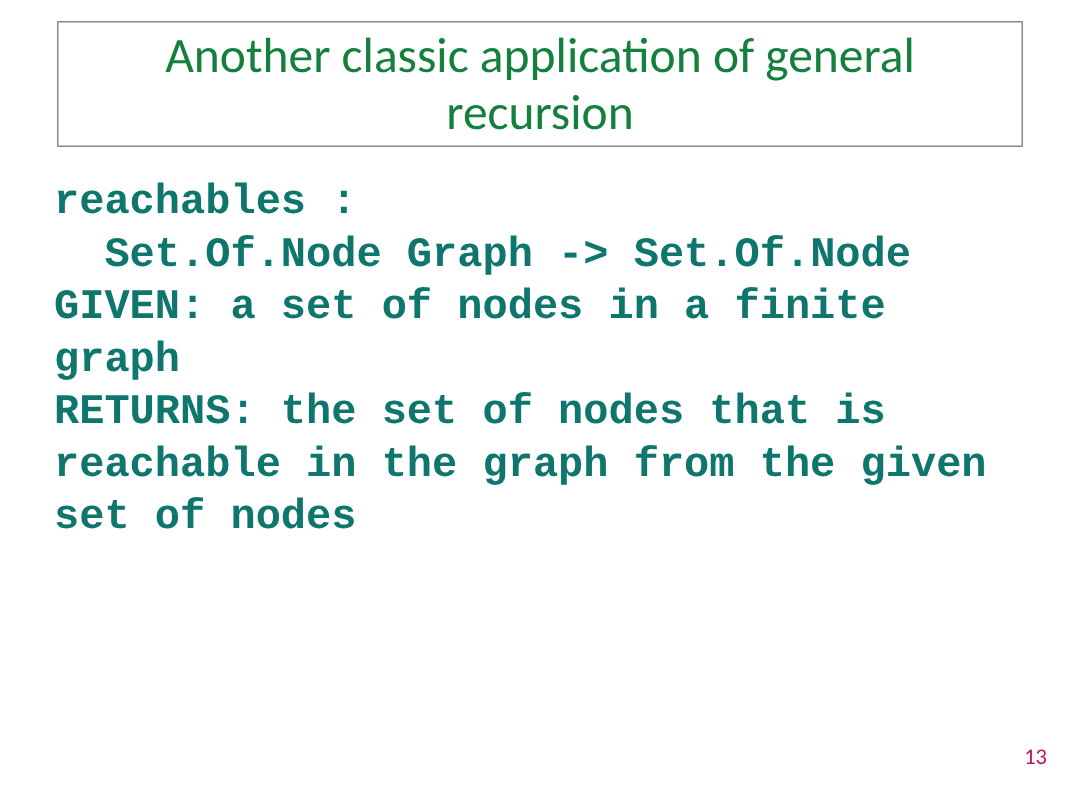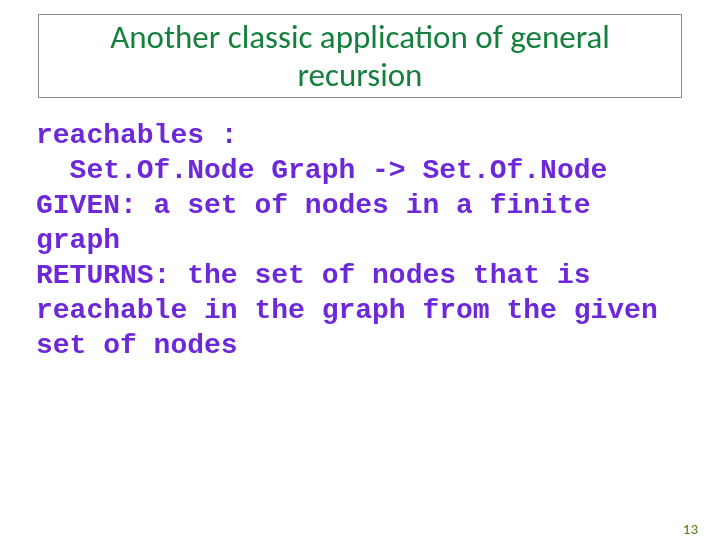--- a/index.html
+++ b/index.html
@@ -24,30 +24,30 @@
       font-size: 33px;
       line-height: 1.15;
       color: #15803d;
       font-weight: 400;
     }
     .code-block {
       margin: 20px 36px 0 36px;
       font-family: Consolas, 'Courier New', monospace;
       font-size: 28px;
       line-height: 1.25;
-      color: #6d28d9;
+      color: #0f766e;
       font-weight: bold;
       white-space: pre-wrap;
     }
     .page-number {
       position: absolute;
-      bottom: 2px;
+      bottom: 26px;
       right: 22px;
       font-size: 15px;
-      color: #4d7c0f;
+      color: #be185d;
       font-family: Calibri, Arial, sans-serif;
     }
   </style>
 </head>
 <body>
 
 <div class="title-box">
   <div class="title-text">Another classic application of general recursion</div>
 </div>
 

